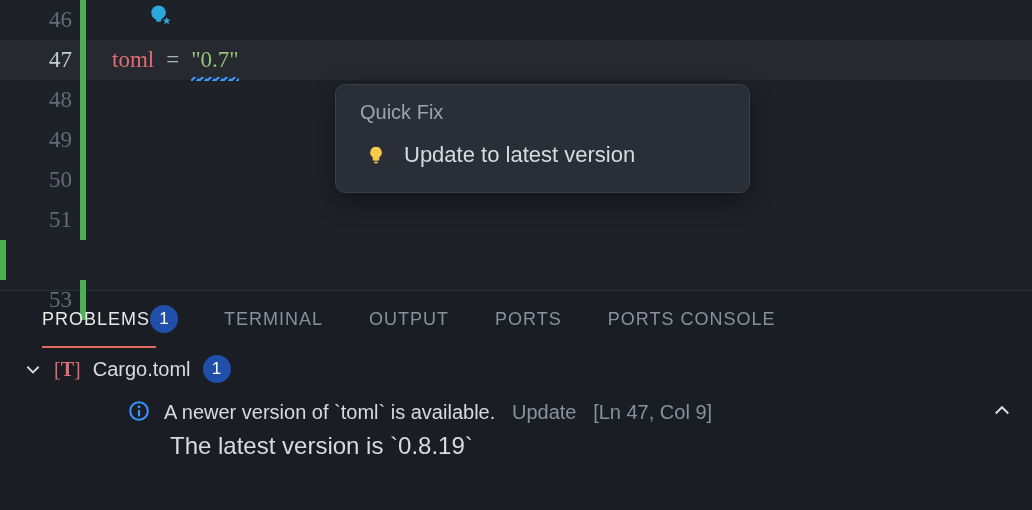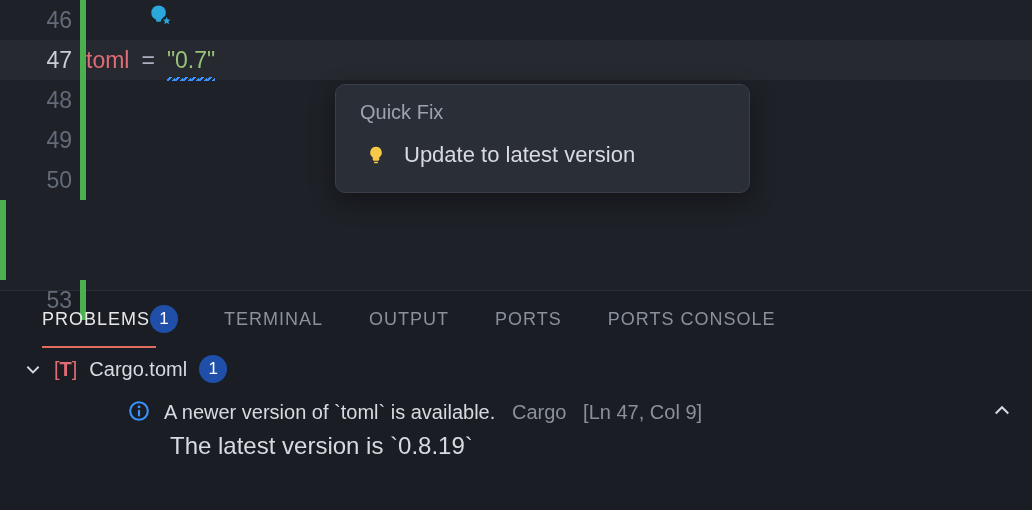--- a/index.html
+++ b/index.html
@@ -27,21 +27,21 @@
     margin: 0;
     width: 1032px;
     height: 510px;
     background: var(--bg);
     font-family: -apple-system, "Segoe UI", Helvetica, Arial, sans-serif;
     font-size: 15px;
     color: var(--text);
     overflow: hidden;
     position: relative;
   }
-  .mono { font-family: Liberation Sans, sans-serif; }
+  .mono { font-family: Liberation Serif, serif; }
 
   
   .editor {
     position: relative;
     height: 290px;
   }
   .lines {
     position: relative;
     padding-top: 0;
   }
@@ -58,20 +58,21 @@
     padding-right: 8px;
     color: var(--gutter);
   }
   .gutter.active { color: var(--gutter-active); }
   .greenbar {
     width: 6px;
     height: 100%;
     background: var(--green-bar);
   }
   .code {
+    padding-left: 26px;
     display: flex;
     align-items: center;
     gap: 2px;
     height: 100%;
     flex: 1;
   }
   .line.current { background: var(--line-hl); }
   .tok-key { color: var(--code-key); }
   .tok-op  { color: var(--code-op); padding: 0 10px; }
   .tok-str {
@@ -234,20 +235,21 @@
         <div class="gutter">49</div>
         <div class="greenbar"></div>
         <div class="code"></div>
       </div>
     <div class="line">
         <div class="gutter">50</div>
         <div class="greenbar"></div>
         <div class="code"></div>
       </div>
     <div class="line">
+        <div class="gutter">51</div>
         <div class="greenbar"></div>
         <div class="code"></div>
       </div>
     <div class="line">
         <div class="greenbar"></div>
         <div class="code"></div>
       </div>
     <div class="line">
         <div class="gutter">53</div>
         <div class="greenbar"></div>
@@ -306,21 +308,21 @@
     <span class="info-ico">
       <svg width="22" height="22" viewBox="0 0 16 16">
         <circle cx="8" cy="8" r="6.4" fill="none" stroke="#3794ff" stroke-width="1.5"></circle>
         <circle cx="8" cy="5" r="1" fill="#3794ff"></circle>
         <rect x="7.2" y="7" width="1.6" height="5" rx="0.8" fill="#3794ff"></rect>
       </svg>
     </span>
     <span class="problem-text">
       <span>A newer version of `toml` is available.</span>
       <span>&nbsp;</span>
-      <span class="source">Cargo</span>
+      <span class="source">Update</span>
       <span>&nbsp;</span>
       <span class="loc">[Ln 47, Col 9]</span>
     </span>
     <span class="expand-chev">
       <svg width="20" height="20" viewBox="0 0 16 16">
           <path fill="none" stroke="#d7dae0" stroke-width="1.6" d="M3 10l5-5 5 5"></path>
         </svg>
     </span>
   </div>
 

